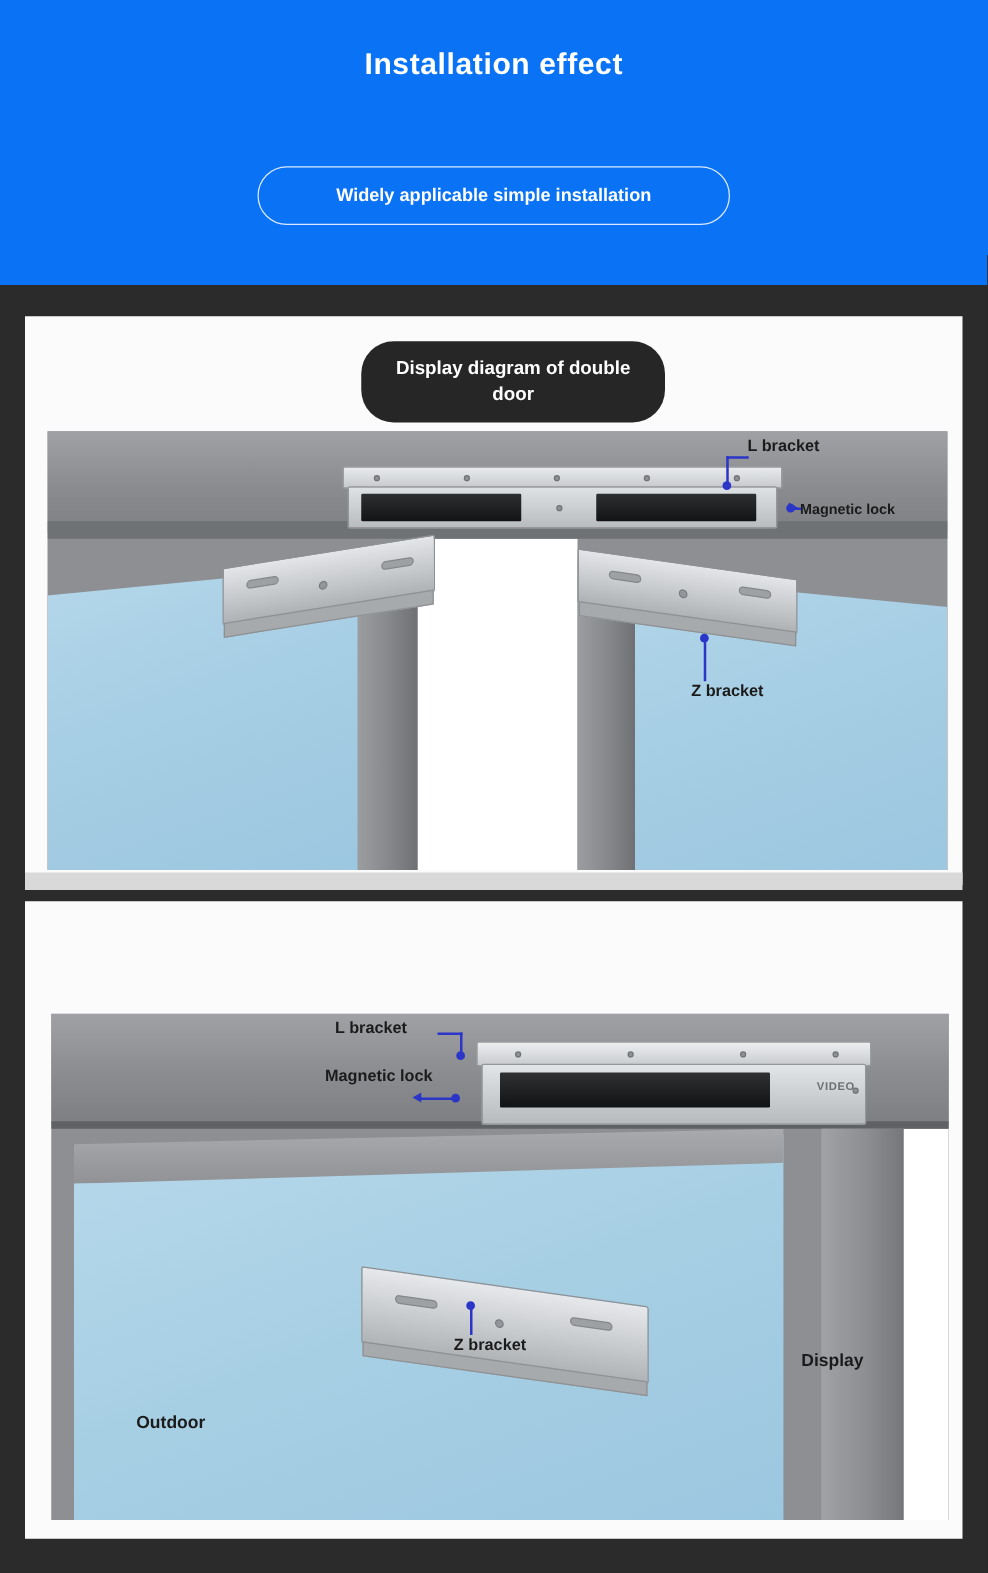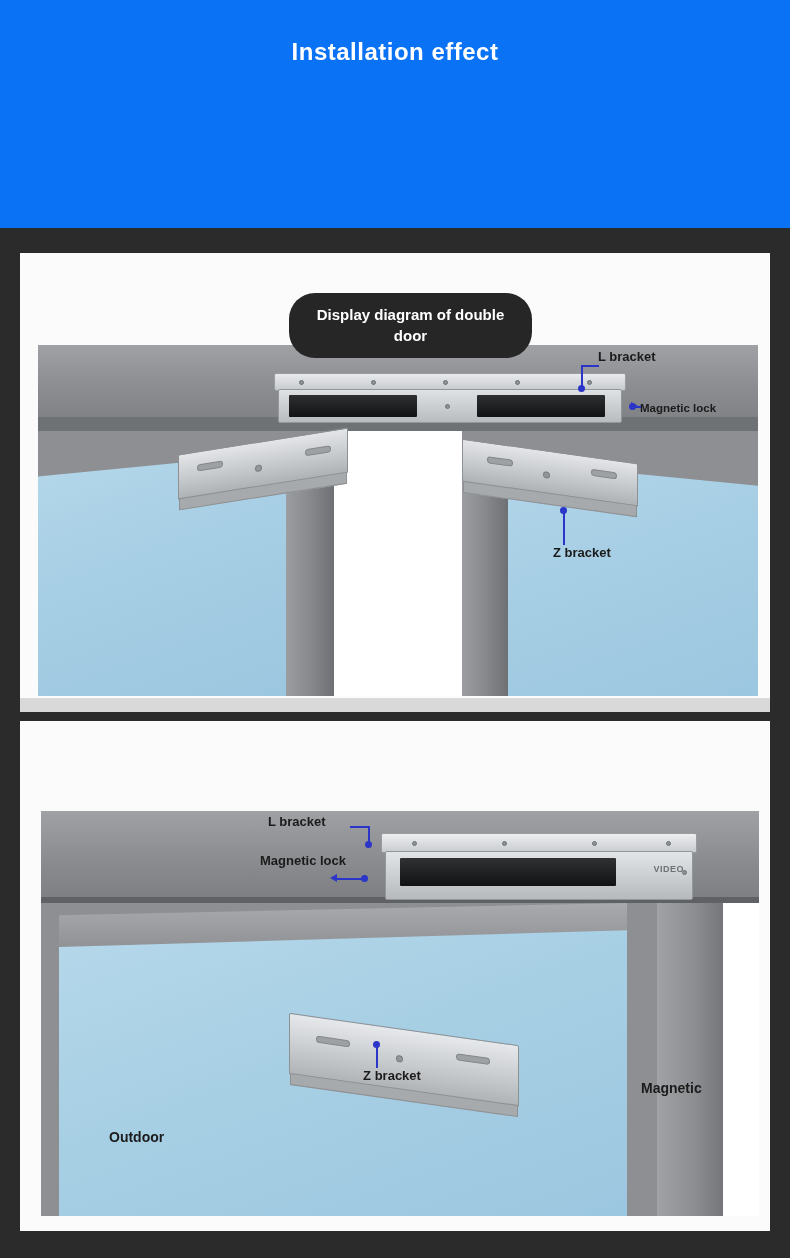--- a/index.html
+++ b/index.html
@@ -45,21 +45,21 @@
     position: absolute;
     background: #262626;
     color: #ffffff;
     border-radius: 26px;
     font-size: 15px; font-weight: bold;
     text-align: center;
     line-height: 1.42;
     padding: 11px 20px;
     z-index: 30;
   }
-  #label-double { left: 269px; top: 40px; width: 243px; }
+  #label-double { left: 269px; top: 20px; width: 243px; }
   #label-single { left: 271px; top: 22px; width: 243px; }
 
   
   .scene {
     position: absolute;
     overflow: hidden;
   }
   #scene-double { left: 18px; top: 92px; width: 720px; height: 351px; background: #8d8f92; }
   #scene-single { left: 21px; top: 90px; width: 718px; height: 405px; background: #8d8f92; }
 
@@ -241,20 +241,23 @@
     background: #d9d9d9;
   }
 </style>
 </head>
 <body>
 
 <div class="page">
 
   <div class="banner">
     <div class="banner-title">Installation effect</div>
+    <div class="banner-pill">
+      <span>Widely applicable simple installation</span>
+    </div>
   </div>
 
   <div class="card" id="card-double">
 
     <div class="card-label" id="label-double">Display diagram of double door</div>
 
     <div class="scene" id="scene-double">
 
       <div class="glass" id="glass-left"></div>
       <div class="glass" id="glass-right"></div>
@@ -341,21 +344,21 @@
         </div>
       </div>
 
       <div class="s-zbracket">
         <span class="z-slot" style="left:26px; top:18px; width:34px;"></span>
         <span class="z-slot" style="left:166px; top:16px; width:34px;"></span>
         <span class="z-hole" style="left:106px; top:26px;"></span>
         <span class="z-edge"></span>
       </div>
 
-      <div class="room-label" style="left:600px; top:269px;">Magnetic</div>
+      <div class="room-label" style="left:600px; top:269px;">Display</div>
       <div class="room-label" style="left:68px; top:318px;">Outdoor</div>
     </div>
 
     <div class="callout" style="left:248px; top:92px; width:80px; text-align:left;">L bracket</div>
     <span class="dot" style="left:345px; top:120px;"></span>
     <span class="lead" style="left:348px; top:105px; width:1.5px; height:17px;"></span>
     <span class="lead" style="left:330px; top:105px; width:20px; height:1.5px;"></span>
 
     <div class="callout" style="left:226px; top:131px; width:100px; text-align:right;">Magnetic lock</div>
     <span class="dot" style="left:341px; top:154px;"></span>

